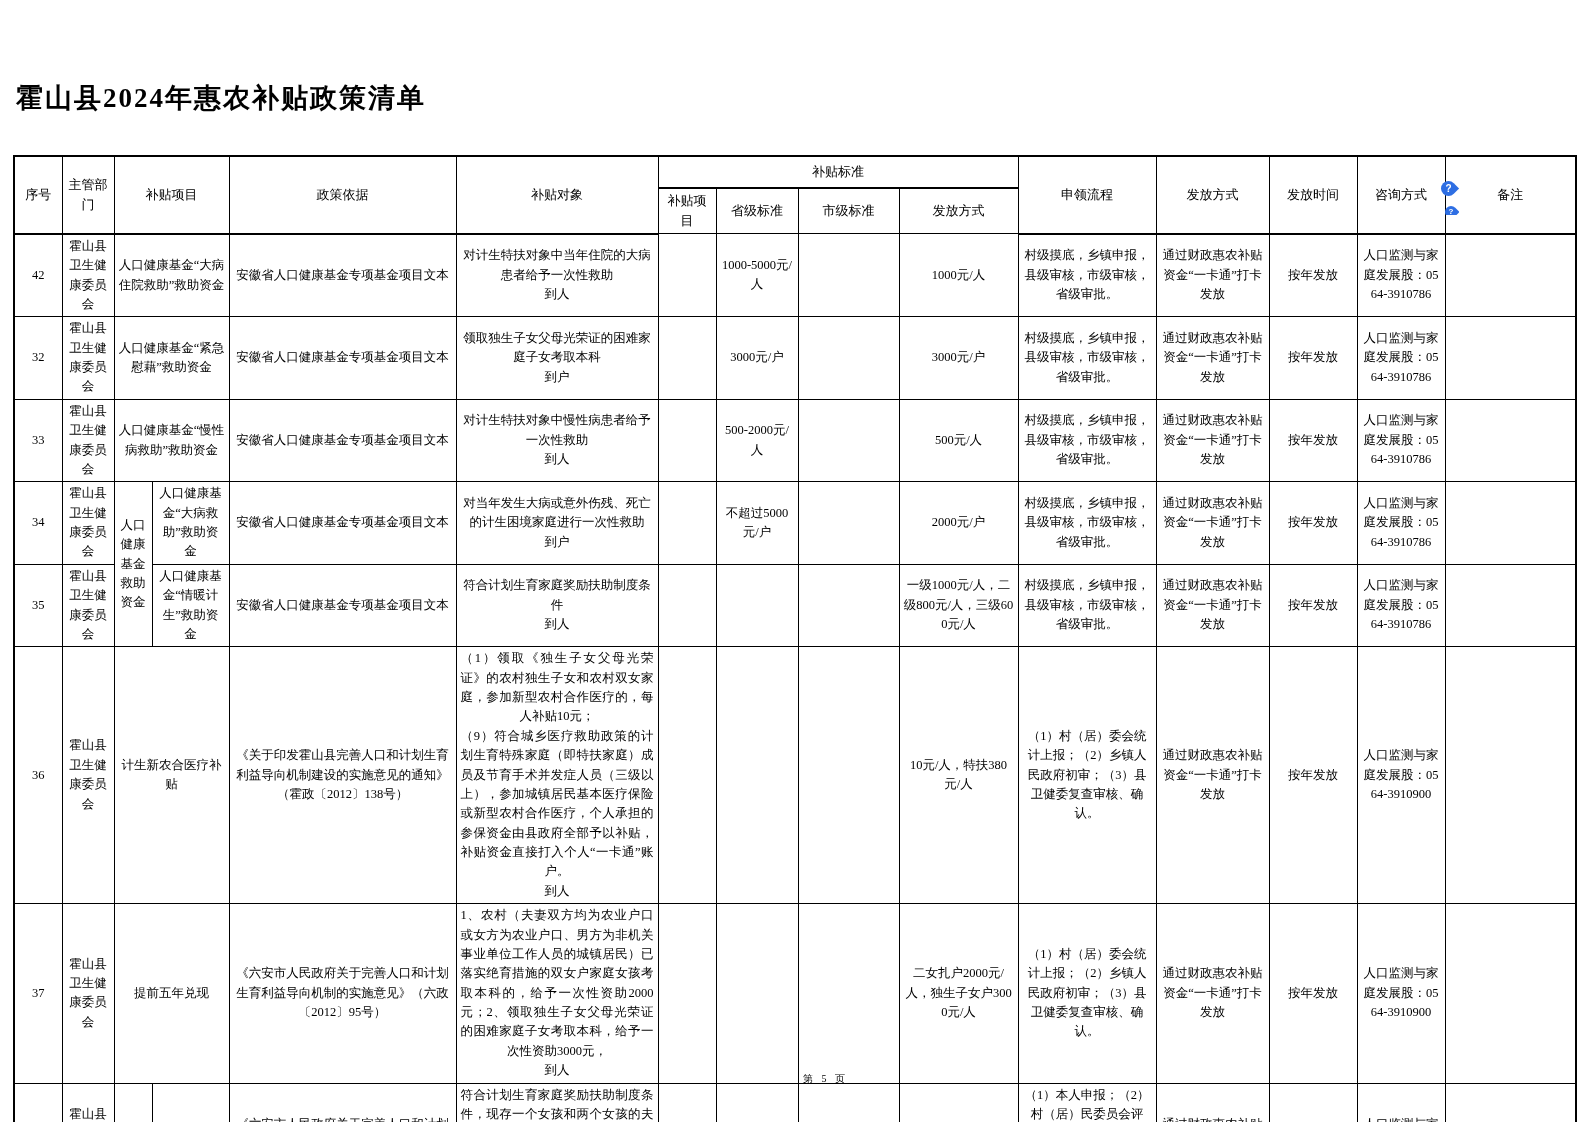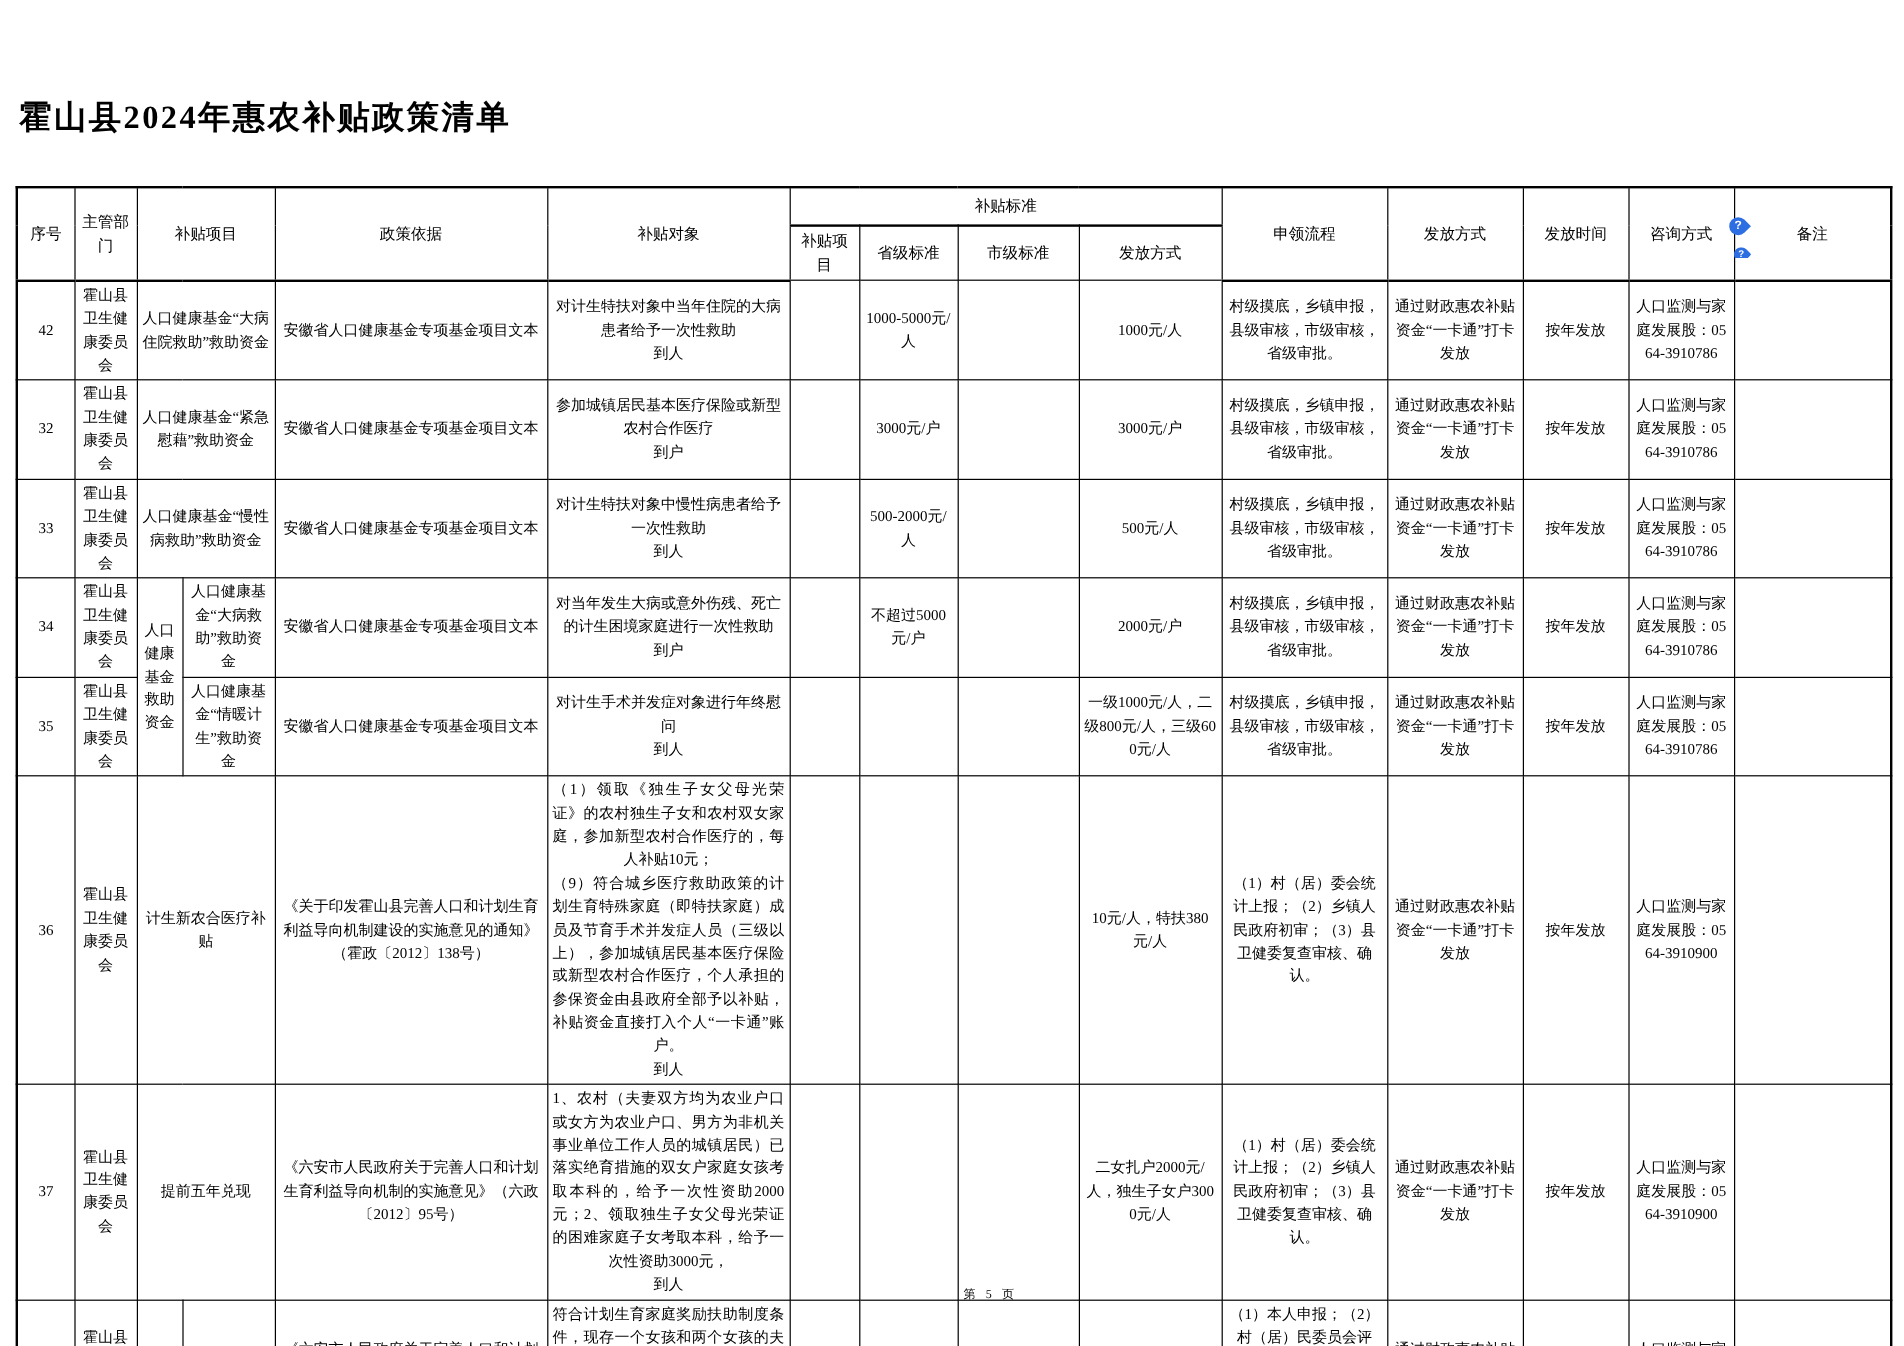--- a/index.html
+++ b/index.html
@@ -113,21 +113,21 @@
       <td>通过财政惠农补贴资金“一卡通”打卡发放</td>
       <td>按年发放</td>
       <td>人口监测与家庭发展股：0564-3910786</td>
       <td></td>
     </tr>
     <tr class="r32">
       <td>32</td>
       <td>霍山县卫生健康委员会</td>
       <td colspan="2">人口健康基金“紧急慰藉”救助资金</td>
       <td>安徽省人口健康基金专项基金项目文本</td>
-      <td>参加城镇居民基本医疗保险或新型农村合作医疗
+      <td>领取独生子女父母光荣证的困难家庭子女考取本科
 到户</td>
       <td></td>
       <td>3000元/户</td>
       <td></td>
       <td>3000元/户</td>
       <td>村级摸底，乡镇申报，县级审核，市级审核，省级审批。</td>
       <td>通过财政惠农补贴资金“一卡通”打卡发放</td>
       <td>按年发放</td>
       <td>人口监测与家庭发展股：0564-3910786</td>
       <td></td>
@@ -165,21 +165,21 @@
       <td>通过财政惠农补贴资金“一卡通”打卡发放</td>
       <td>按年发放</td>
       <td>人口监测与家庭发展股：0564-3910786</td>
       <td></td>
     </tr>
     <tr class="r35">
       <td>35</td>
       <td>霍山县卫生健康委员会</td>
       <td>人口健康基金“情暖计生”救助资金</td>
       <td>安徽省人口健康基金专项基金项目文本</td>
-      <td>对计生手术并发症对象进行年终慰问
+      <td>符合计划生育家庭奖励扶助制度条件
 到人</td>
       <td></td>
       <td></td>
       <td></td>
       <td>一级1000元/人，二级800元/人，三级600元/人</td>
       <td>村级摸底，乡镇申报，县级审核，市级审核，省级审批。</td>
       <td>通过财政惠农补贴资金“一卡通”打卡发放</td>
       <td>按年发放</td>
       <td>人口监测与家庭发展股：0564-3910786</td>
       <td></td>

